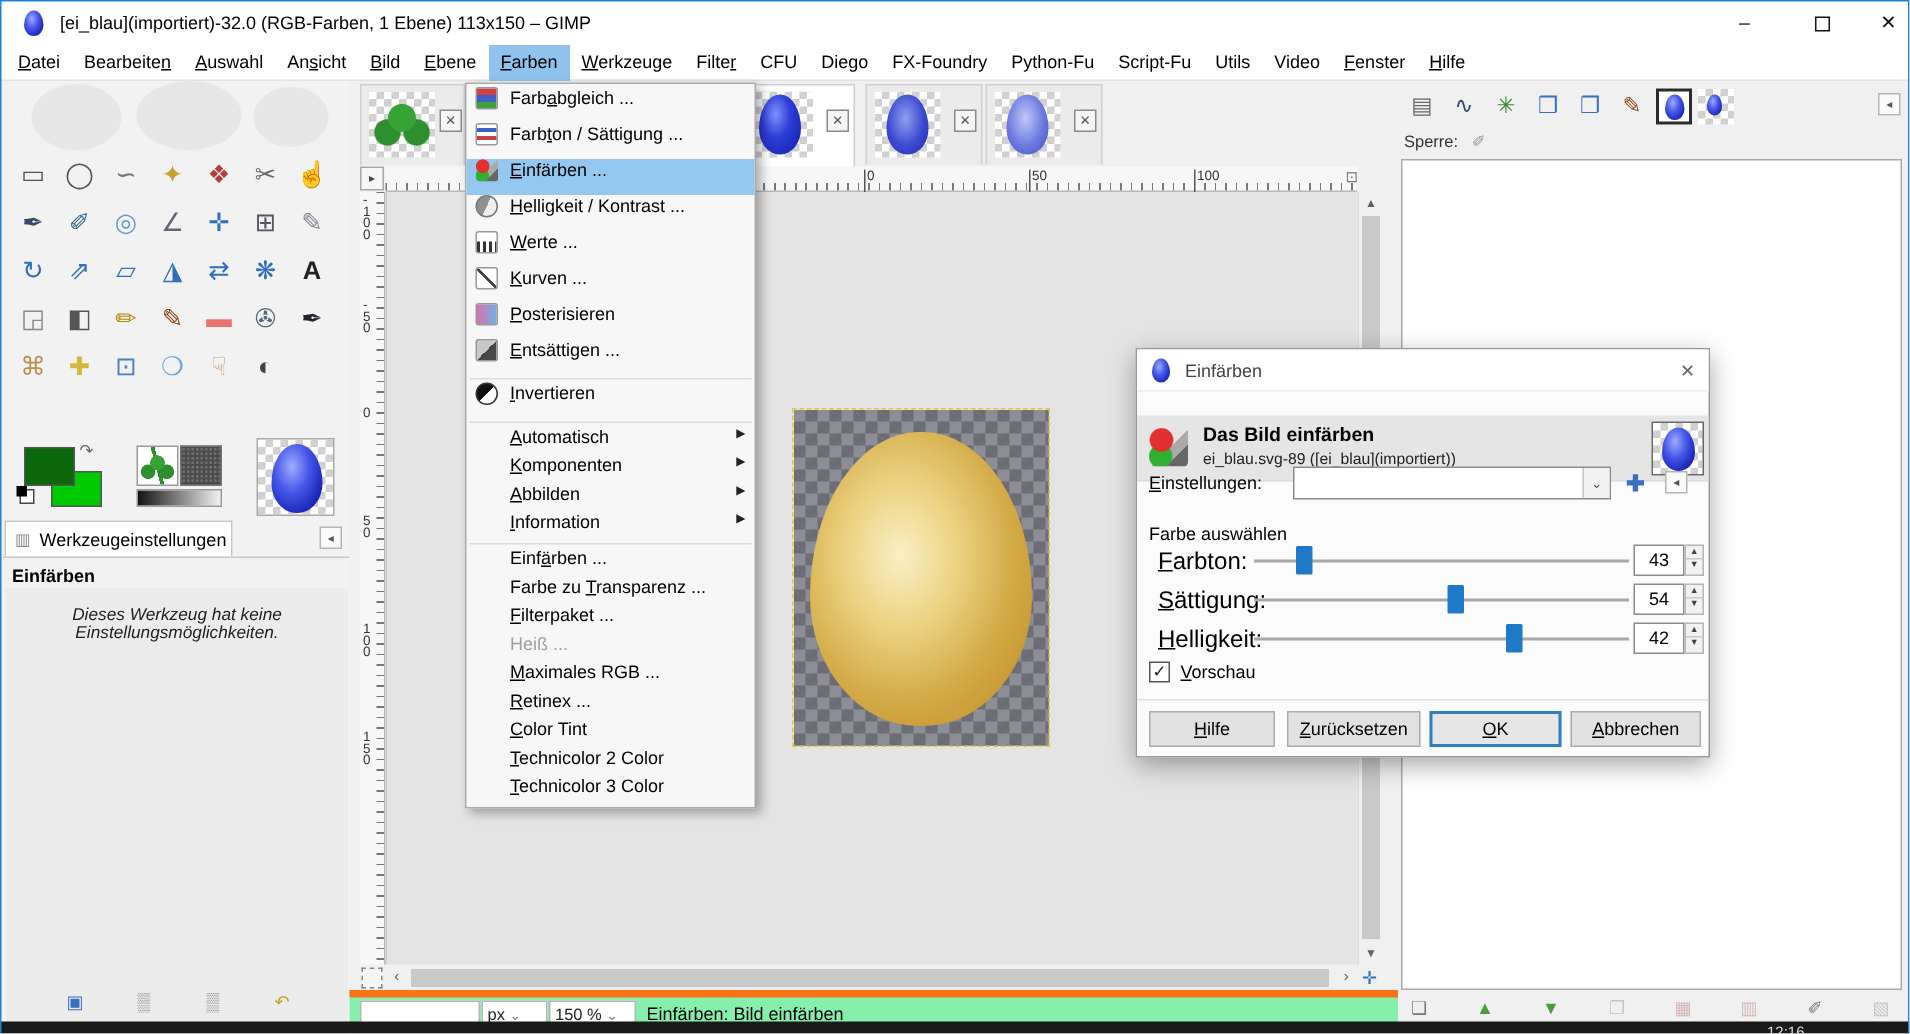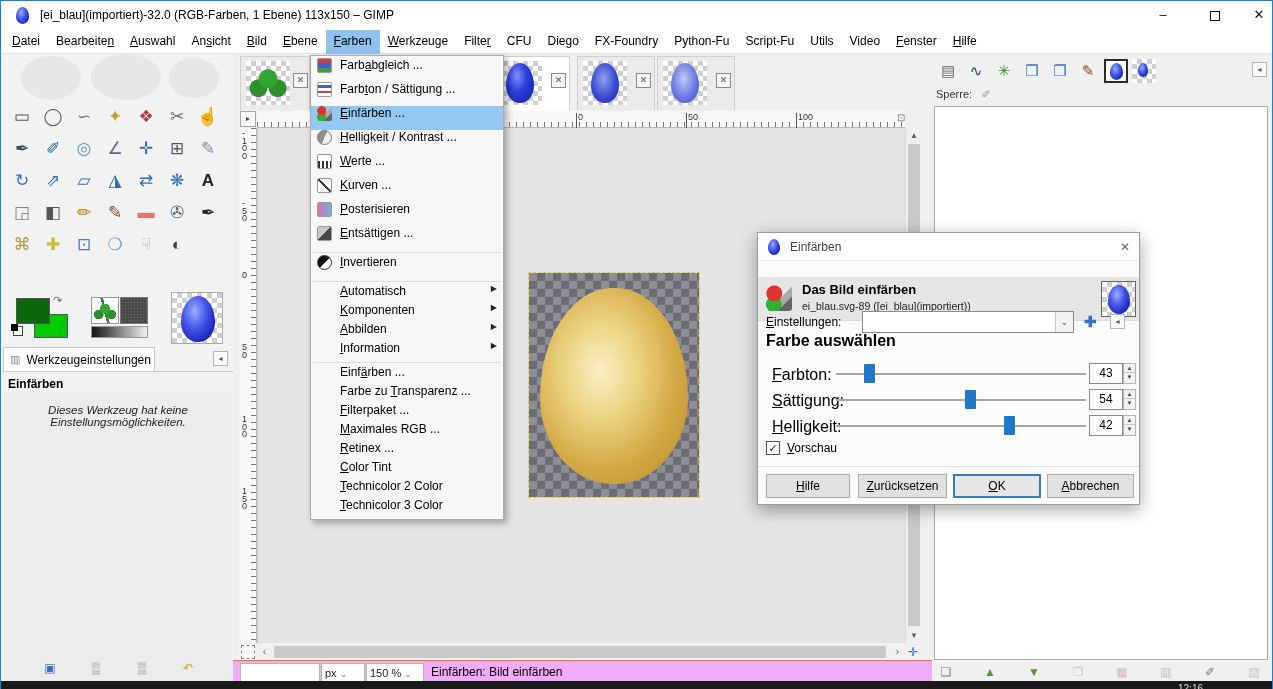--- a/index.html
+++ b/index.html
@@ -73,21 +73,21 @@
   #canvas-image .goldegg{position:absolute;left:11px;top:15px;width:148px;height:196px}
   #nav-toggle{left:664px;top:58px;font-size:10px;color:#777}
   #vscroll{left:672px;top:74px;width:16px;height:515px;background:#f0f0f0;border-left:1px solid #dcdcdc}
   #vscroll .arrow{position:absolute;left:0;width:16px;height:15px;color:#606060;font-size:8px;text-align:center;line-height:15px}
   #vscroll-thumb{position:absolute;left:2px;top:16px;width:12px;height:482px;background:#c9c9c9}
   #hscroll{left:24px;top:590px;width:648px;height:16px;background:#f0f0f0}
   #hscroll .arrow{position:absolute;top:0;width:15px;height:16px;color:#606060;font-size:10px;text-align:center;line-height:16px}
   #hscroll-thumb{position:absolute;left:17px;top:2px;width:612px;height:12px;background:#c9c9c9}
   #pan-btn{left:672px;top:590px;width:16px;height:16px;color:#2f6fbe;font-size:12px;text-align:center;line-height:16px}
   #qmask-btn{left:8px;top:591px;width:14px;height:14px;border:1px dashed #888;background:#f5f5f5}
-  #statusbar{left:0;top:606px;width:699px;height:24px;background:#f0abfc;border-top:1px solid #f97316}
+  #statusbar{left:0;top:606px;width:699px;height:24px;background:#86efac;border-top:5px solid #f97316}
   #pos-box{left:7px;top:2px;width:80px;height:20px;background:#fff;border:1px solid #b5b5b5}
   .sb-drop{position:absolute;top:2px;height:20px;background:#fff;border:1px solid #b5b5b5;font-size:11px;line-height:18px;padding:0 3px;color:#222}
   .sb-drop .dd{color:#777;font-size:9px}
   #unit-box{left:88px;width:44px}
   #zoom-box{left:133px;width:58px}
   #status-msg{left:198px;top:4px;font-size:12px}
   
   #rightdock{left:932px;top:54px;width:340px;height:629px;background:#f0f0f0}
   #dock-tabs{left:4px;top:2px;height:30px;display:flex;align-items:center;gap:4px}
   .dock-tab{width:24px;height:24px;text-align:center;line-height:24px;font-size:15px;position:relative}
@@ -132,21 +132,21 @@
   #dlg-heading{left:44px;top:5px;font-weight:bold;font-size:13px}
   #dlg-subtitle{left:44px;top:23px;font-size:10.5px;color:#222}
   #dlg-thumb{left:343px;top:4px;width:35px;height:36px;border:1px solid #666}
   #dlg-thumb .eggfill{position:absolute;left:6px;top:3px;width:22px;height:29px}
   #settings-row{left:0;top:78px;width:100%;height:24px}
   #settings-label{left:8px;top:4px;font-size:12px}
   #settings-combo{left:104px;top:0;width:212px;height:22px;background:#fff;border:1px solid #8a8a8a}
   #settings-combo .dd{position:absolute;right:0;top:0;width:18px;height:20px;background:#f2f2f2;border-left:1px solid #c8c8c8;color:#555;font-size:9px;text-align:center;line-height:20px}
   #settings-add{left:326px;top:2px;color:#3b6fc4;font-size:15px;font-weight:bold}
   #settings-collapse{left:352px;top:3px}
-  #section-label{left:8px;top:99px;font-weight:bold;font-size:16px}
+  #section-label{left:8px;top:116px;font-weight:normal;font-size:12px}
   #slider-rows{left:0;top:128px;width:100%}
   .slider-row{position:relative;height:26px}
   .slider-label{position:absolute;left:14px;top:5px;font-size:16px}
   .slider-track{position:absolute;left:78px;top:12px;width:250px;height:2px;background:#a8a8a8}
   .slider-handle{position:absolute;top:-9px;width:11px;height:19px;background:#1e7ac9;border-radius:1px}
   .slider-value{position:absolute;left:331px;top:2px;width:34px;height:21px;background:#fff;border:1px solid #8a8a8a;font-size:12px;text-align:center;line-height:19px}
   .spinner{position:absolute;left:365px;top:2px;width:13px;height:21px;border:1px solid #b5b5b5;background:#f2f2f2}
   .spinner div{height:9px;font-size:6px;line-height:9px;text-align:center;color:#444}
   .spinner div:first-child{border-bottom:1px solid #c8c8c8}
   #preview-row{left:8px;top:208px;height:16px}
@@ -421,20 +421,23 @@
     <div class="menu-sep"></div>
     <div class="menu-row noicon small">
       <span class="menu-label">Einf<u>ä</u>rben ...</span>
     </div>
     <div class="menu-row noicon small">
       <span class="menu-label">Farbe zu <u>T</u>ransparenz ...</span>
     </div>
     <div class="menu-row noicon small">
       <span class="menu-label"><u>F</u>ilterpaket ...</span>
     </div>
+    <div class="menu-row grayed noicon small">
+      <span class="menu-label">Heiß ...</span>
+    </div>
     <div class="menu-row noicon small">
       <span class="menu-label"><u>M</u>aximales RGB ...</span>
     </div>
     <div class="menu-row noicon small">
       <span class="menu-label"><u>R</u>etinex ...</span>
     </div>
     <div class="menu-row noicon small">
       <span class="menu-label"><u>C</u>olor Tint</span>
     </div>
     <div class="menu-row noicon small">

